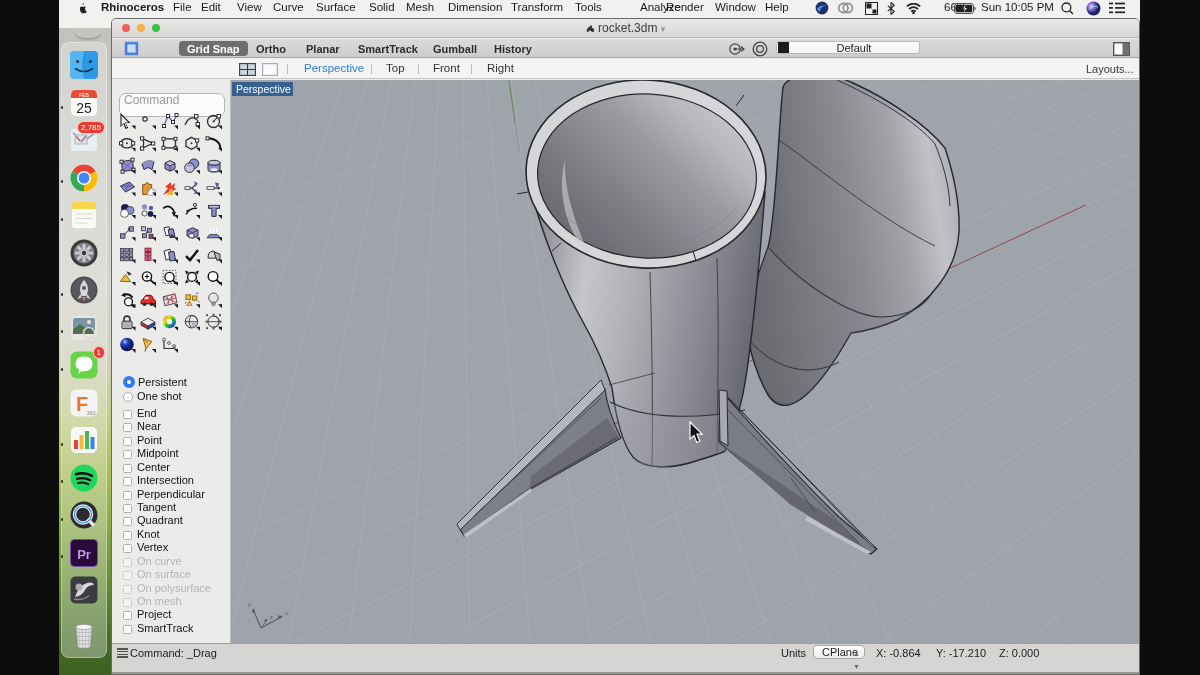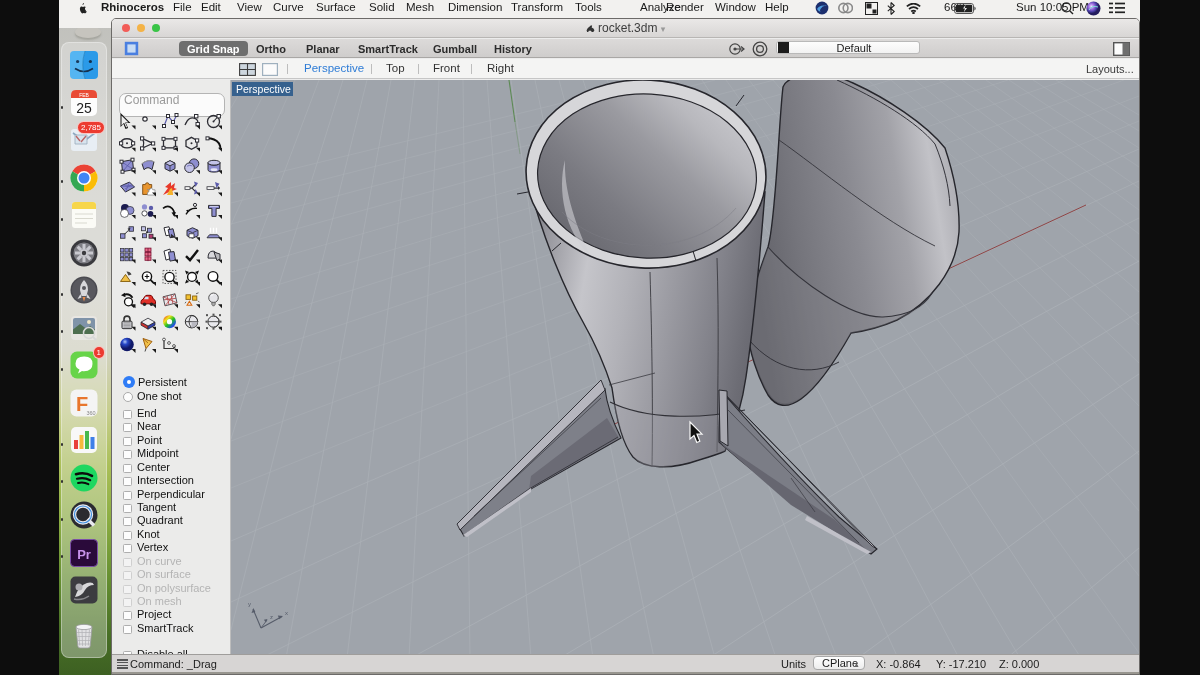--- a/index.html
+++ b/index.html
@@ -31,21 +31,21 @@
 #title { position:absolute; left:0; right:0; top:0; height:19px; text-align:center; font-size:12px;
   color:#3c3c3c; line-height:19px; }
 #toolbar { position:absolute; left:0; top:20px; width:100%; height:19px;
   background:linear-gradient(#dcdad9,#cfcdcc); border-bottom:1px solid #a9a7a5;
   display:flex; align-items:center; font-size:11px; font-weight:bold; color:#2c2c2c; }
 #tabrow { position:absolute; left:0; top:40px; width:100%; height:20px; background:#f4f4f3;
   border-bottom:1px solid #c6c6c6; display:flex; align-items:center; font-size:11.5px; color:#333; }
 #mainarea { position:absolute; left:0; top:61px; width:100%; bottom:19px; display:flex; }
 #leftpanel { width:119px; height:100%; background:#ebebea; border-right:1px solid #bdbdbd; position:relative; }
 #viewport { position:relative; flex:1; height:100%; background:#9fa4ab; overflow:hidden; }
-#bottombar { position:absolute; left:0; bottom:0; width:100%; height:20px; background:#d7d5d4;
+#bottombar { position:absolute; left:0; bottom:0; width:100%; height:31px; background:#d7d5d4;
   border-top:1px solid #9f9d9b; font-size:11px; color:#1c1c1c; }
 #bottombar:after { content:""; position:absolute; left:0; bottom:0; width:100%; height:2px; background:#98968f; }
 
 #cmdbox { position:absolute; left:7px; top:13px; width:106px; height:24px; background:#fbfbfb;
   border:1px solid #b4b4b4; border-radius:7px; font-size:12px; color:#9a9a9a; line-height:12px; padding-left:4px; }
 #osnap { position:absolute; left:11px; top:295px; font-size:11px; color:#111; }
 .os { height:13.45px; display:flex; align-items:flex-end; }
 .os .cb { width:9px; height:9px; background:#fdfdfd; border:1px solid #aeaeae; border-radius:1.5px; margin-right:5px; flex:none; }
 .os .rb { width:10px; height:10px; border-radius:50%; background:#fdfdfd; border:1px solid #aaa; margin-right:4px; flex:none; }
 .os .rbsel { width:12px; height:12px; border-radius:50%; background:#2f7cf6; border:none; margin-right:3px; position:relative; flex:none;}
@@ -275,21 +275,21 @@
         </span>
     <span style="left:871px;margin-left:14px;">66%</span>
     <span class="ic" style="left:895px;">
           <svg width="22" height="11" viewBox="0 0 22 11">
             <rect x="0.5" y="0.5" width="19" height="10" rx="2.4" fill="none" stroke="#555" stroke-width="1"></rect>
             <rect x="1.8" y="1.8" width="16.4" height="7.4" rx="1.2" fill="#222"></rect>
             <path d="M20.3 3.6 v3.8 q1.4 -0.5 1.4 -1.9 t-1.4 -1.9z" fill="#555"></path>
             <path d="M11.6 1.8 L9 5.6 h2 L9.8 9.2 L13 5 h-2.2 L11.6 1.8z" fill="#efefef"></path>
           </svg>
         </span>
-    <span style="left:922px;margin-left:35px;">Sun 10:05 PM</span>
+    <span style="left:922px;">Sun 10:05 PM</span>
     <span class="ic" style="left:1002px;">
           <svg width="13" height="13" viewBox="0 0 13 13">
             <circle cx="5.4" cy="5.4" r="4.4" fill="none" stroke="#222" stroke-width="1.3"></circle>
             <path d="M8.7 8.7 L12 12" stroke="#222" stroke-width="1.4"></path>
           </svg>
         </span>
     <span class="ic" style="left:1027px;">
           <svg width="15" height="15" viewBox="0 0 15 15">
             <defs>
               <radialGradient id="siri" cx="35%" cy="35%">

